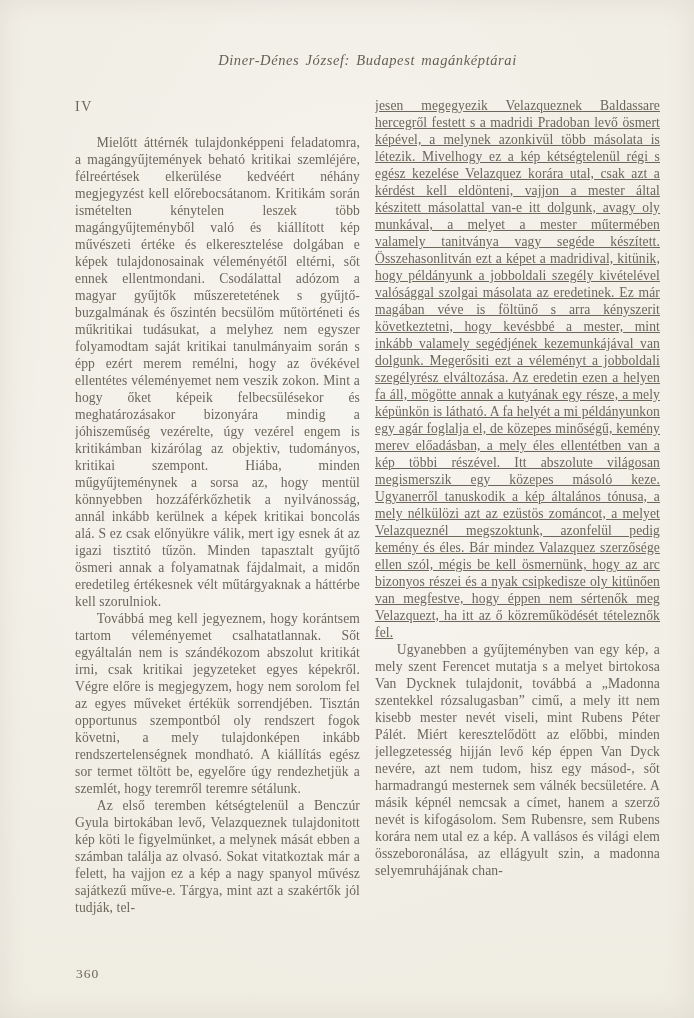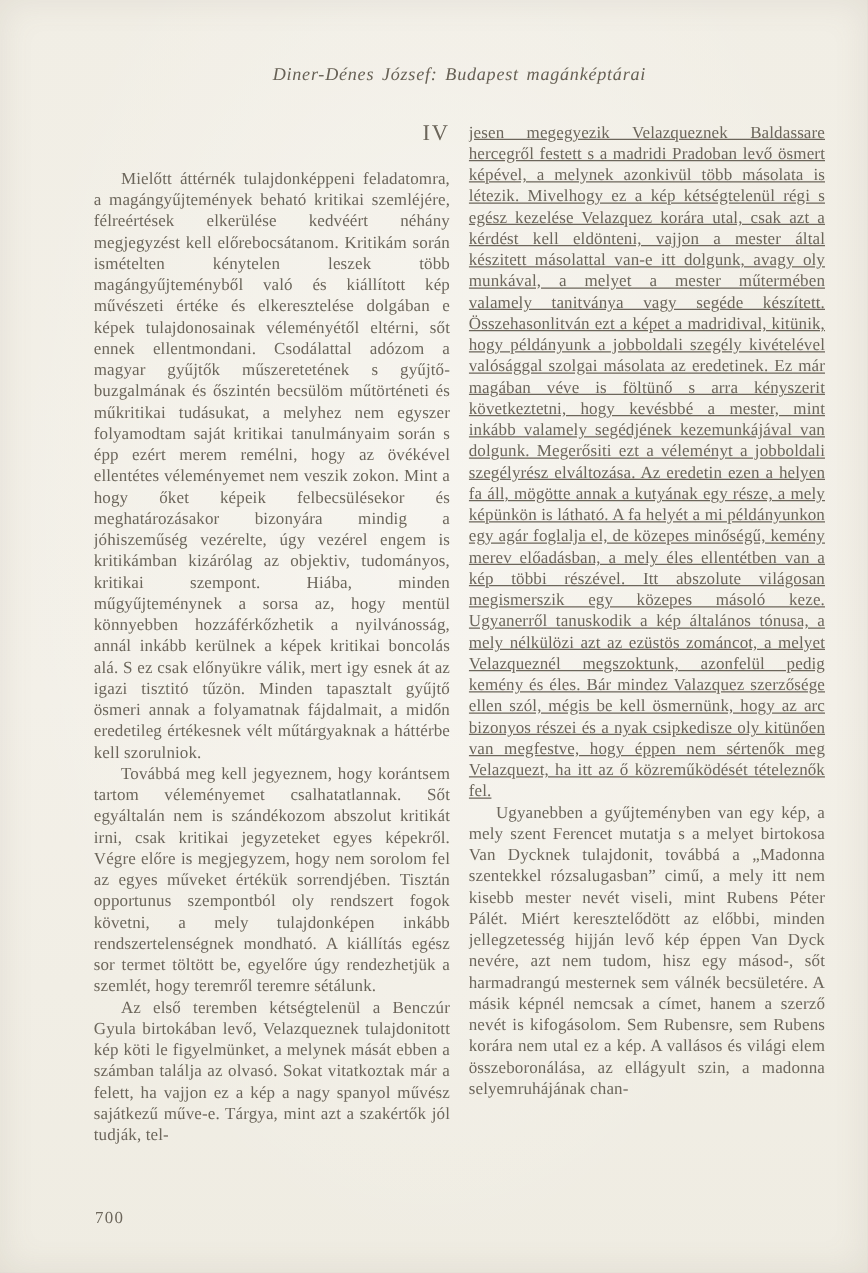--- a/index.html
+++ b/index.html
@@ -47,22 +47,22 @@
   .col {
     width: 285px;
     height: 872px;
     overflow: hidden;
     text-align: justify;
     font-size: 13.6px;
     line-height: 17px;
     letter-spacing: 0.1px;
   }
   .section-heading {
-    text-align: right;
-    font-size: 18px;
+    text-align: left;
+    font-size: 14px;
     letter-spacing: 1.5px;
     margin: 1px 0 19px 0;
     text-indent: 0;
     color: #6c665b;
   }
   .col p {
     margin: 0;
     text-indent: 1.6em;
   }
   .col p.continuation {
@@ -94,15 +94,15 @@
       <p>Az első teremben kétségtelenül a Benczúr Gyula birtokában levő, Velazqueznek tulajdonitott kép köti le figyelmünket, a melynek mását ebben a számban találja az olvasó. Sokat vitatkoztak már a felett, ha vajjon ez a kép a nagy spanyol művész sajátkezű műve-e. Tárgya, mint azt a szakértők jól tudják, tel-</p>
     </div>
 
     <div class="col">
       <p class="continuation">jesen megegyezik Velazqueznek Baldassare hercegről festett s a madridi Pradoban levő ösmert képével, a melynek azonkivül több másolata is létezik. Mivelhogy ez a kép kétségtelenül régi s egész kezelése Velazquez korára utal, csak azt a kérdést kell eldönteni, vajjon a mester által készitett másolattal van-e itt dolgunk, avagy oly munkával, a melyet a mester műtermében valamely tanitványa vagy segéde készített. Összehasonlitván ezt a képet a madridival, kitünik, hogy példányunk a jobboldali szegély kivételével valósággal szolgai másolata az eredetinek. Ez már magában véve is föltünő s arra kényszerit következtetni, hogy kevésbbé a mester, mint inkább valamely segédjének kezemunkájával van dolgunk. Megerősiti ezt a véleményt a jobboldali szegélyrész elváltozása. Az eredetin ezen a helyen fa áll, mögötte annak a kutyának egy része, a mely képünkön is látható. A fa helyét a mi példányunkon egy agár foglalja el, de közepes minőségű, kemény merev előadásban, a mely éles ellentétben van a kép többi részével. Itt abszolute világosan megismerszik egy közepes másoló keze. Ugyanerről tanuskodik a kép általános tónusa, a mely nélkülözi azt az ezüstös zománcot, a melyet Velazqueznél megszoktunk, azonfelül pedig kemény és éles. Bár mindez Valazquez szerzősége ellen szól, mégis be kell ösmernünk, hogy az arc bizonyos részei és a nyak csipkedisze oly kitünően van megfestve, hogy éppen nem sértenők meg Velazquezt, ha itt az ő közreműködését tételeznők fel.</p>
       <p>Ugyanebben a gyűjteményben van egy kép, a mely szent Ferencet mutatja s a melyet birtokosa Van Dycknek tulajdonit, továbbá a „Madonna szentekkel rózsalugasban” cimű, a mely itt nem kisebb mester nevét viseli, mint Rubens Péter Pálét. Miért keresztelődött az előbbi, minden jellegzetesség hijján levő kép éppen Van Dyck nevére, azt nem tudom, hisz egy másod-, sőt harmadrangú mesternek sem válnék becsületére. A másik képnél nemcsak a címet, hanem a szerző nevét is kifogásolom. Sem Rubensre, sem Rubens korára nem utal ez a kép. A vallásos és világi elem összeboronálása, az ellágyult szin, a madonna selyemruhájának chan-</p>
     </div>
 
   </div>
 
-  <div class="page-number">700</div>
+  <div class="page-number">360</div>
 
 </div>
 
 </body></html>

